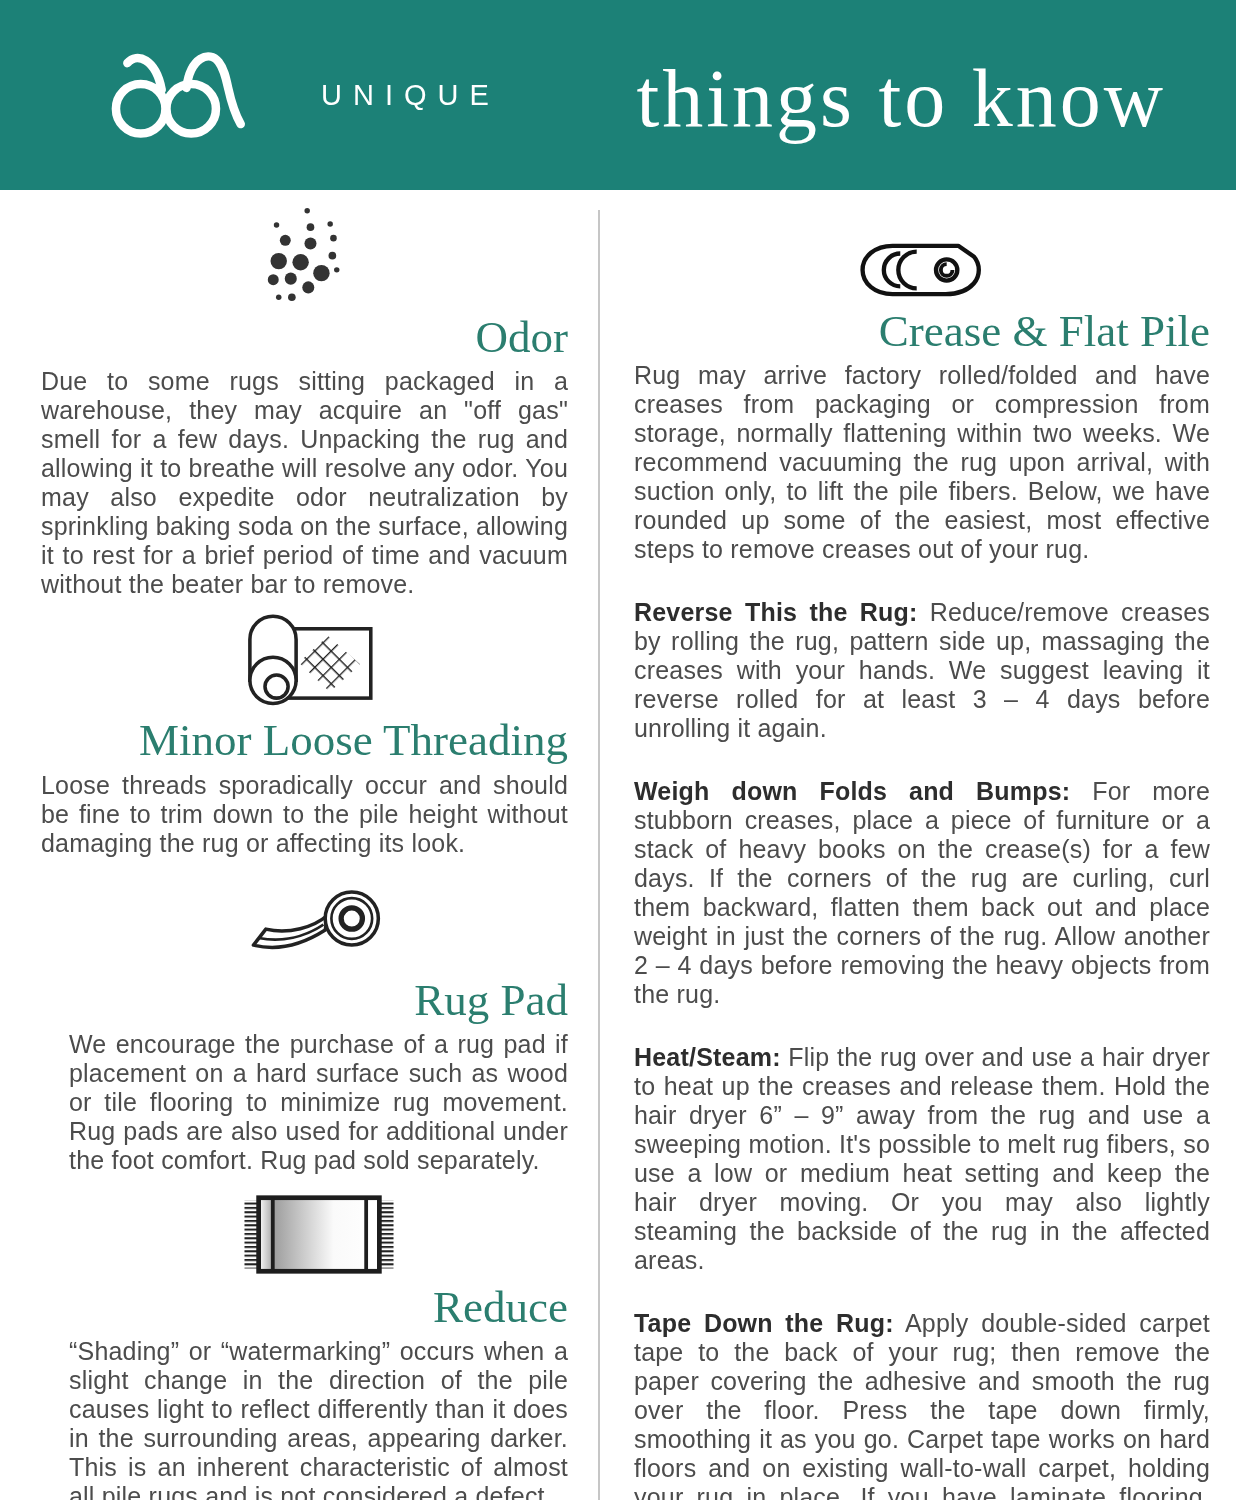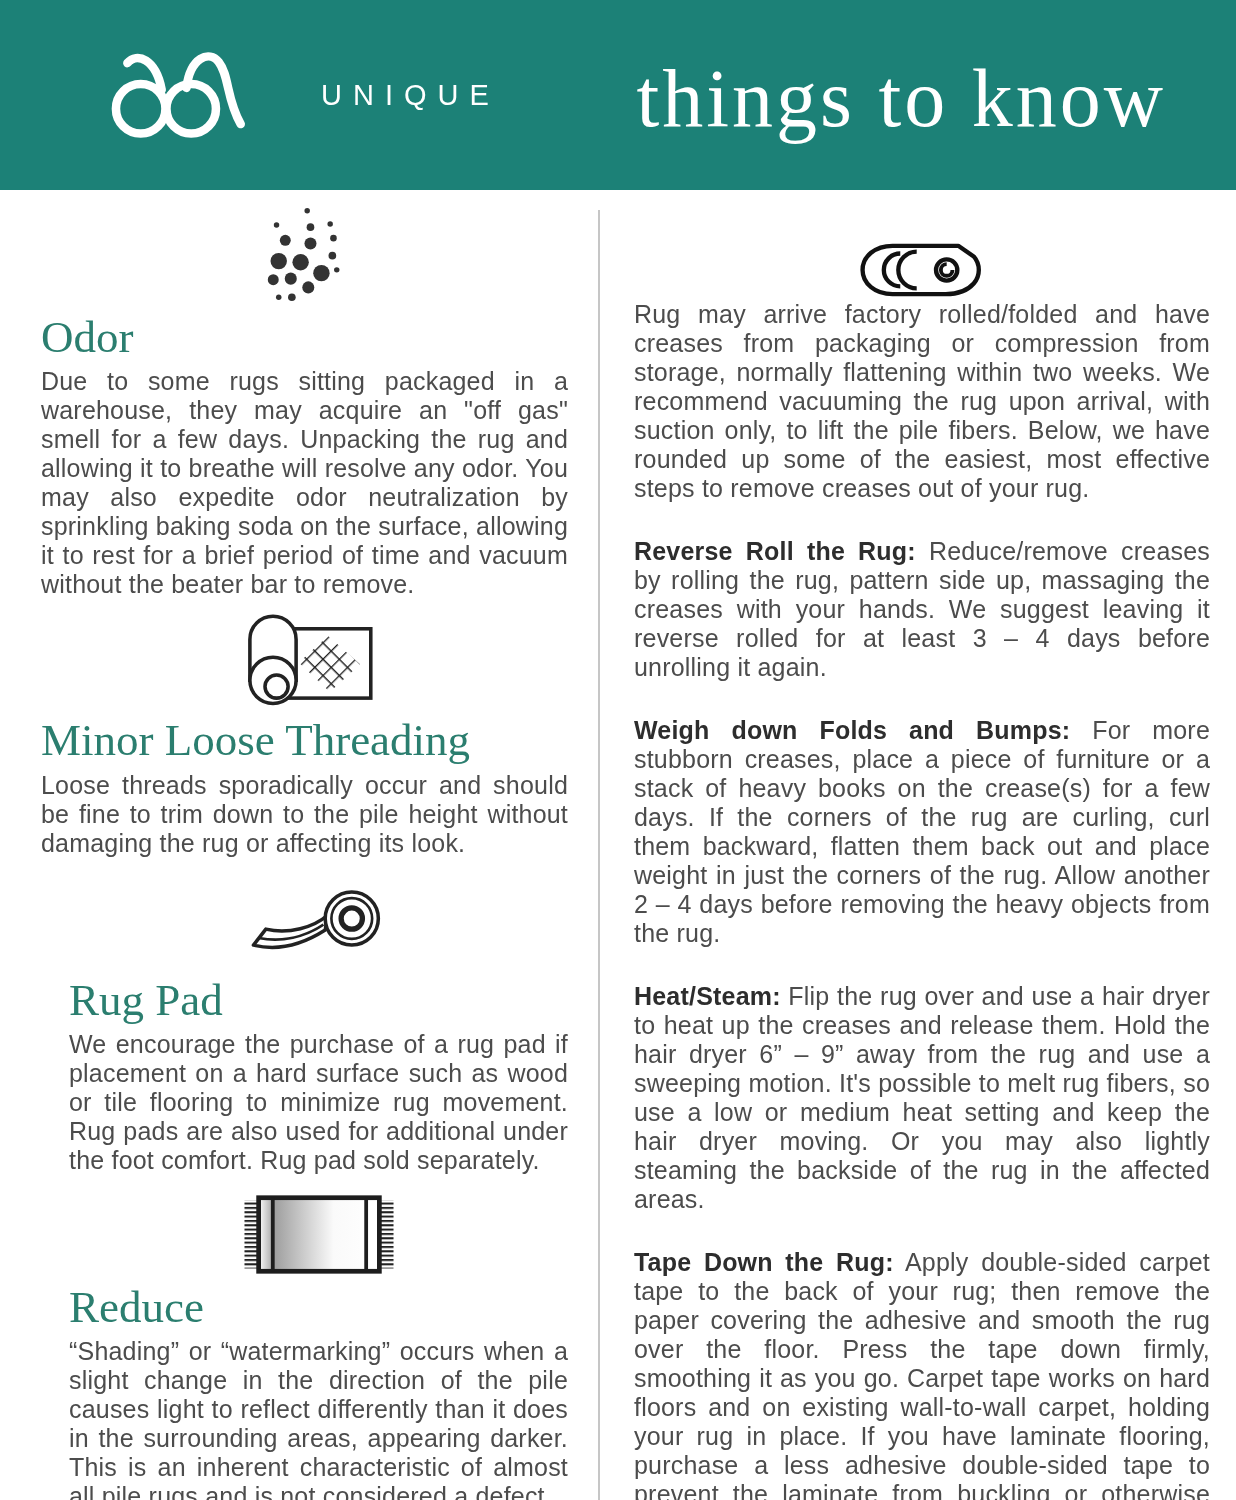--- a/index.html
+++ b/index.html
@@ -27,21 +27,21 @@
   
   .content { display:flex; padding-top:12px; }
   .divider {
     position:absolute; left:598px; top:210px; bottom:0; width:2px; background:#c6c6c6;
   }
   .col-left  { width:527px; margin-left:41px; }
   .col-right { width:576px; margin-left:66px; }
   .icon-wrap { display:flex; justify-content:center; }
   .sec-heading {
     font-family:"Liberation Serif","DejaVu Serif",serif;
-    color:#2b7e6f; font-size:45px; font-weight:400; text-align:left;
+    color:#2b7e6f; font-size:45px; font-weight:400; text-align:right;
     margin:8px 0 6px 0; line-height:1.05;
   }
   .body-text {
     color:#4c4c4c; font-size:25px; line-height:29px; margin:0;
     text-align:justify; letter-spacing:0.2px;
   }
   .sec + .sec { margin-top:10px; }
   .sec.m18 { margin-top:18px;margin-left:28px; }
   .step { margin-top:34px; }
   .step-label { color:#2d2d2d; font-weight:bold; }
@@ -168,23 +168,24 @@
       <section class="sec">
         <div class="icon-wrap right-icon">
           <svg viewBox="0 0 150 64" width="145" height="62" aria-hidden="true">
             <path d="M44 8 H112 L128 19 C135 27 135 39 128 47 C121 55 111 58 99 58 H44 C26 58 13 47 13 33 C13 19 26 8 44 8 Z" fill="#fff" stroke="#111" stroke-width="4.5" stroke-linejoin="round"></path>
             <path d="M52 16 A17 17 0 1 0 52 50" fill="none" stroke="#111" stroke-width="4.5"></path>
             <path d="M69 14 A19 19 0 1 0 69 52" fill="none" stroke="#111" stroke-width="4.5"></path>
             <circle cx="100" cy="33" r="11" fill="none" stroke="#111" stroke-width="4.5"></circle>
             <path d="M100 27 A6 6 0 1 0 106 33" fill="none" stroke="#111" stroke-width="4"></path>
           </svg>
         </div>
+        <h2 class="sec-heading">Crease &amp; Flat Pile</h2>
         <p class="body-text">Rug may arrive factory rolled/folded and have creases from packaging or compression from storage, normally flattening within two weeks. We recommend vacuuming the rug upon arrival, with suction only, to lift the pile fibers. Below, we have rounded up some of the easiest, most effective steps to remove creases out of your rug.</p>
 
-        <p class="body-text step"><strong class="step-label">Reverse Roll the Rug:</strong> <span>Reduce/remove creases by rolling the rug, pattern side up, massaging the creases with your hands. We suggest leaving it reverse rolled for at least 3 – 4 days before unrolling it again.</span></p>
+        <p class="body-text step"><strong class="step-label">Reverse This the Rug:</strong> <span>Reduce/remove creases by rolling the rug, pattern side up, massaging the creases with your hands. We suggest leaving it reverse rolled for at least 3 – 4 days before unrolling it again.</span></p>
 
         <p class="body-text step"><strong class="step-label">Weigh down Folds and Bumps:</strong> <span>For more stubborn creases, place a piece of furniture or a stack of heavy books on the crease(s) for a few days. If the corners of the rug are curling, curl them backward, flatten them back out and place weight in just the corners of the rug. Allow another 2 – 4 days before removing the heavy objects from the rug.</span></p>
 
         <p class="body-text step"><strong class="step-label">Heat/Steam:</strong> <span>Flip the rug over and use a hair dryer to heat up the creases and release them. Hold the hair dryer 6” – 9” away from the rug and use a sweeping motion. It's possible to melt rug fibers, so use a low or medium heat setting and keep the hair dryer moving. Or you may also lightly steaming the backside of the rug in the affected areas.</span></p>
 
         <p class="body-text step"><strong class="step-label">Tape Down the Rug:</strong> <span>Apply double-sided carpet tape to the back of your rug; then remove the paper covering the adhesive and smooth the rug over the floor. Press the tape down firmly, smoothing it as you go. Carpet tape works on hard floors and on existing wall-to-wall carpet, holding your rug in place. If you have laminate flooring, purchase a less adhesive double-sided tape to prevent the laminate from buckling or otherwise being damaged.</span></p>
       </section>
 
     </div>
   </main>

